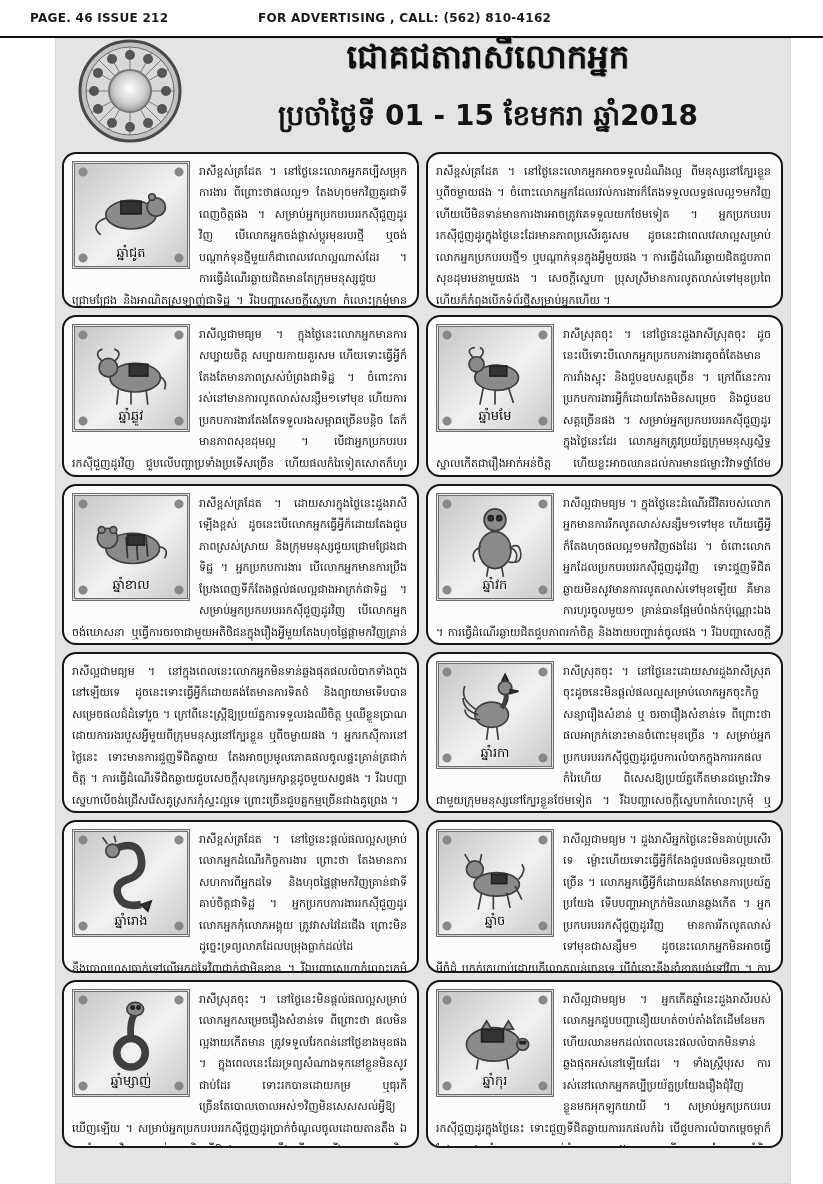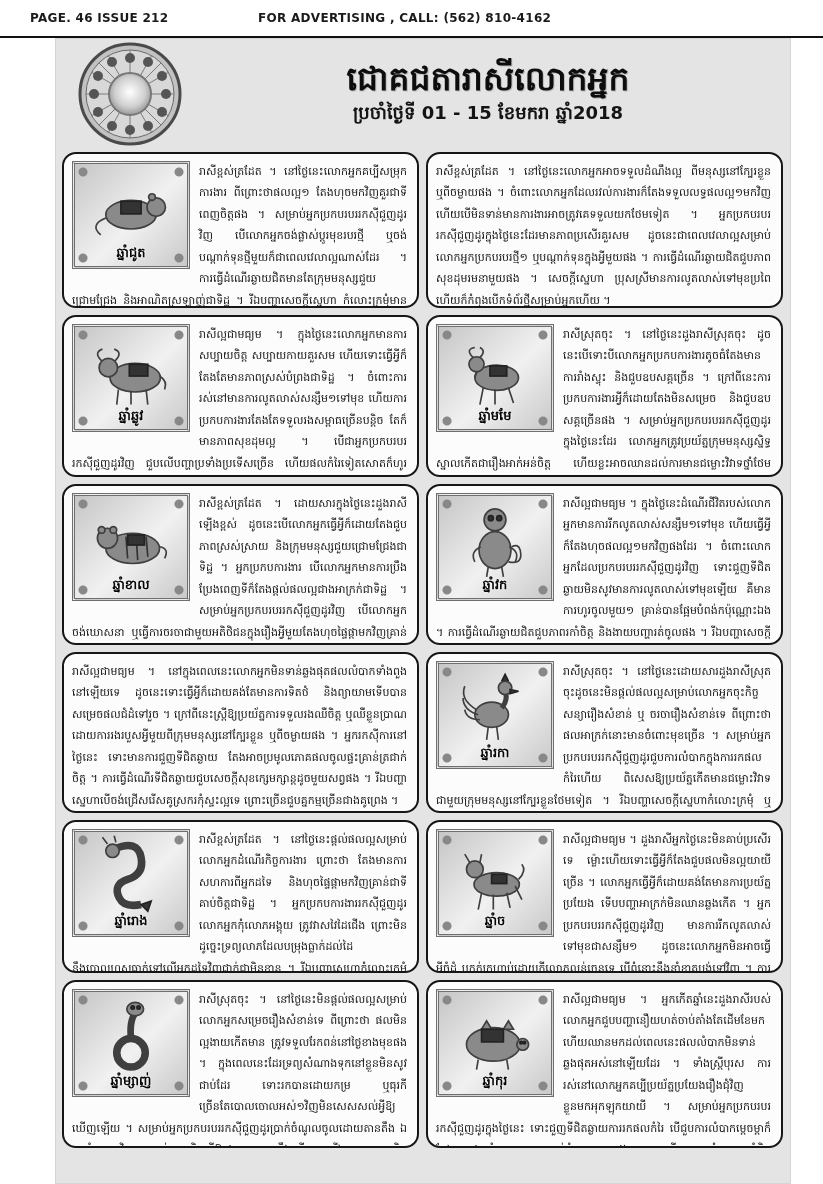--- a/index.html
+++ b/index.html
@@ -16,25 +16,25 @@
   .masthead span{position:absolute;top:11px;font-size:12px;font-weight:bold;letter-spacing:.3px;white-space:nowrap;}
   .mh-left{left:30px;}
   .mh-center{left:258px;}
   .mh-right{left:584px;font-size:13px;margin-top:31px;}
   
   .page{
     position:absolute;left:55px;top:38px;width:736px;height:1146px;
     background:#e4e4e4;box-shadow:inset 0 0 0 1px #d5d5d5;
   }
   
-  .header{position:relative;height:112px;display:flex;align-items:center;padding-left:16px;}
+  .header{position:relative;height:112px;display:flex;padding-left:16px;}
   .wheel{width:118px;height:106px;flex:0 0 auto;display:flex;align-items:center;justify-content:center;}
   .titleblock{flex:1;text-align:center;padding-right:4px;}
   .title{font-size:33px;font-weight:bold;color:#0d0d0d;line-height:1.15;text-shadow:1px 1px 0 #bbb;}
-  .subtitle{font-size:18px;font-weight:bold;color:#141414;margin-top:4px;}
+  .subtitle{font-size:28px;font-weight:bold;color:#141414;margin-top:22px;}
   .astro{
     width:104px;height:102px;flex:0 0 auto;margin-right:2px;position:relative;
     background:linear-gradient(180deg,#efefef,#cfcfcf);border:1px solid #999;box-sizing:border-box;
   }
   .astro .astro-word{
     position:absolute;top:2px;left:0;right:0;text-align:center;
     font-size:13px;font-weight:bold;color:#101010;
   }
   .astro svg{position:absolute;bottom:0;left:10px;}
   
@@ -53,21 +53,21 @@
       radial-gradient(circle at 8px 8px,#888 4px,transparent 5px),
       radial-gradient(circle at calc(100% - 8px) 8px,#888 4px,transparent 5px),
       radial-gradient(circle at 8px calc(100% - 8px),#888 4px,transparent 5px),
       radial-gradient(circle at calc(100% - 8px) calc(100% - 8px),#888 4px,transparent 5px),
       linear-gradient(135deg,#c6c6c6,#f1f1f1 55%,#c9c9c9);
     border:3px double #6f6f6f;box-sizing:border-box;
   }
   .frame svg{position:absolute;top:2px;left:50%;transform:translateX(-50%);}
   .ylabel{
     position:absolute;bottom:3px;left:0;right:0;text-align:center;
-    font-size:13px;font-weight:bold;color:#050505;
+    font-size:13px;font-weight:normal;color:#050505;
     text-shadow:0 0 2px #fff,0 0 2px #fff;
   }
   .htext{
     margin:0;font-size:11px;line-height:1.95;text-align:justify;color:#101010;
   }
   .animal{fill:#8a8a8a;stroke:#3f3f3f;stroke-width:2;}
   .animal .dark{fill:#333;stroke:#222;}
   .animal .line{fill:none;}
 </style>
 </head>

